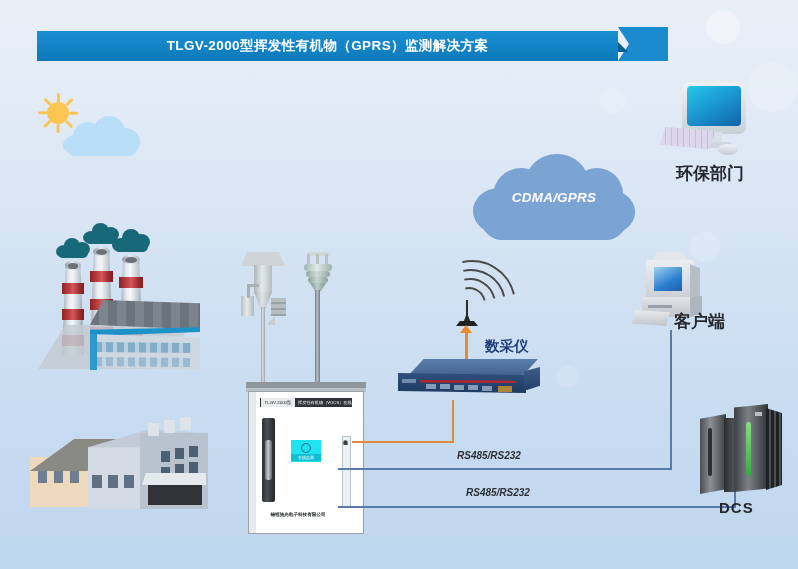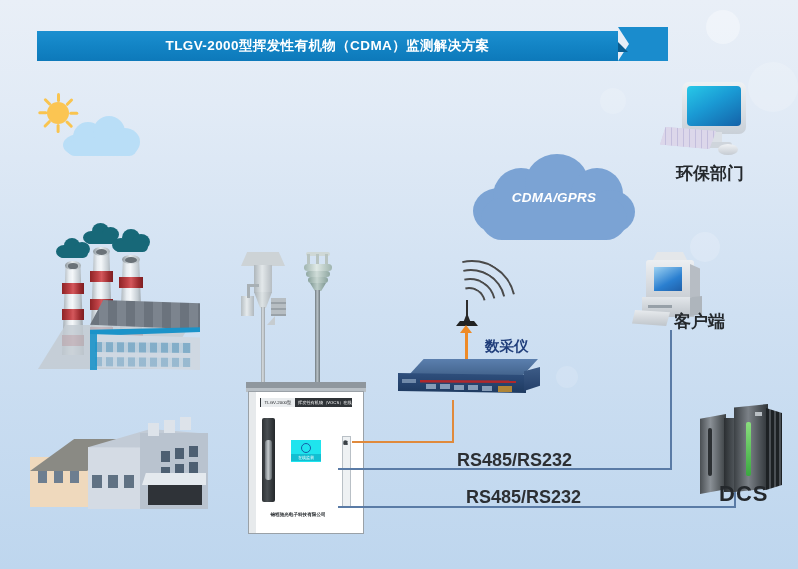--- a/index.html
+++ b/index.html
@@ -50,21 +50,21 @@
      background:#6a7278;}
   .smoke{position:absolute;}
   .smoke i{position:absolute;background:#176878;border-radius:50%;display:block;}
 
   
   .fab{position:absolute;}
 
   
   .ln{position:absolute;background:#5a7ba6;}
   .lnO{position:absolute;background:#e08a3c;}
-  .lbl{position:absolute;color:#2c2f33;font-size:18px;font-weight:bold;white-space:nowrap;}
+  .lbl{position:absolute;color:#2c2f33;font-size:10px;font-weight:bold;white-space:nowrap;font-style:italic;}
 
   
   #cdma{position:absolute;left:473px;top:154px;width:162px;height:92px;font-style:italic;}
   #cdma i{position:absolute;background:#7ba3d4;border-radius:50%;display:block;}
   #cdma-text{position:absolute;left:0;top:36px;width:162px;text-align:center;
      color:#ffffff;font-size:13.5px;font-weight:bold;letter-spacing:.2px;z-index:3;}
 
   
   .wave{position:absolute;border:2px solid #4a4a4a;border-radius:50%;
         border-color:#4a4a4a transparent transparent transparent;}
@@ -94,21 +94,21 @@
 
 <div id="stage">
 
   <div class="bubble" style="left:706px;top:10px;width:34px;height:34px;"></div>
   <div class="bubble" style="left:748px;top:62px;width:50px;height:50px;opacity:.5;"></div>
   <div class="bubble" style="left:600px;top:88px;width:26px;height:26px;opacity:.45;"></div>
   <div class="bubble" style="left:690px;top:232px;width:30px;height:30px;opacity:.5;"></div>
   <div class="bubble" style="left:556px;top:366px;width:22px;height:22px;opacity:.4;"></div>
 
   <div id="ribbon">
-    <div id="ribbon-text">TLGV-2000型挥发性有机物（CDMA）监测解决方案</div>
+    <div id="ribbon-text">TLGV-2000型挥发性有机物（GPRS）监测解决方案</div>
   </div>
   <div id="ribbon-tail"></div>
   <div id="ribbon-fold"></div>
 
   <div id="sun">
     <div class="disc"></div>
     <div class="ray" style="transform:rotate(0deg)"></div>
     <div class="ray" style="transform:rotate(45deg)"></div>
     <div class="ray" style="transform:rotate(90deg)"></div>
     <div class="ray" style="transform:rotate(135deg)"></div>
@@ -431,15 +431,15 @@
       clip-path:polygon(0 4%,100% 0,100% 96%,0 100%);"></div>
 
     <div style="position:absolute;left:46px;top:22px;width:5px;height:54px;
       background:linear-gradient(180deg,#8ade7e,#3aa840);border-radius:2px;"></div>
     <div style="position:absolute;left:55px;top:12px;width:7px;height:4px;background:#b9bfc4;"></div>
 
     <div style="position:absolute;left:66px;top:8px;width:16px;height:82px;
       background:repeating-linear-gradient(90deg,#1d2124 0 3px,#4b5055 3px 5px);
       clip-path:polygon(0 0,100% 6%,100% 94%,0 100%);"></div>
   </div>
-  <div class="cnlbl" style="left:719px;top:481px;font-size:22px;letter-spacing:1px;">DCS</div>
+  <div class="cnlbl" style="left:719px;top:499px;font-size:15px;letter-spacing:1px;">DCS</div>
 
 </div>
 
 </body></html>

